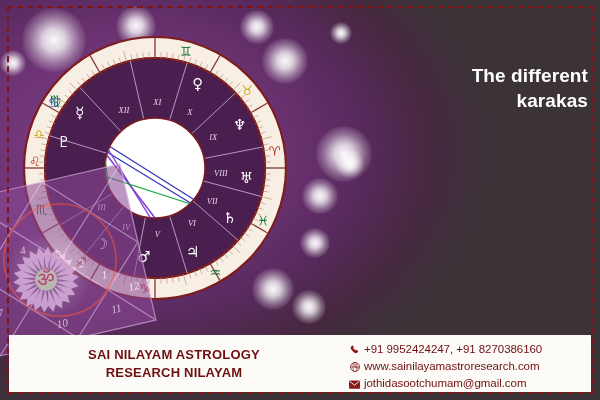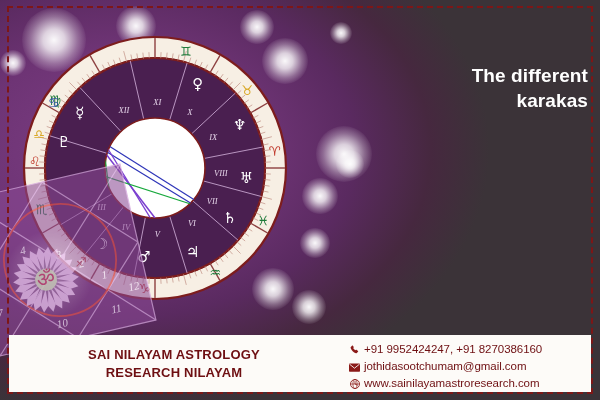--- a/index.html
+++ b/index.html
@@ -351,37 +351,37 @@
         <span class="ci">
           <svg width="10" height="10" viewBox="0 0 16 16">
               <path fill="currentColor" d="M3.2 1.2 1.3 3.1c-.4.4-.5 1-.3 1.5 1.5 3.9 4.5 6.9 8.4 8.4.5.2 1.1.1 1.5-.3l1.9-1.9c.4-.4.4-1 0-1.4l-2-1.6c-.3-.3-.8-.3-1.2-.1l-1.2.6c-1.3-.8-2.4-1.9-3.2-3.2l.6-1.2c.2-.4.2-.9-.1-1.2L4.6 1.2c-.4-.4-1-.4-1.4 0z"></path>
             </svg>
         </span>
         <span class="ctxt">+91 9952424247, +91 8270386160</span>
       </div>
 
       <div class="crow">
         <span class="ci">
-          <svg width="11" height="9" viewBox="0 0 16 12">
-              <rect x="0" y="0" width="16" height="12" rx="1" fill="currentColor"></rect>
-              <path d="M0.6 1 8 7 15.4 1" stroke="#fdfbf8" stroke-width="1.3" fill="none"></path>
-            </svg>
-        </span>
-        <span class="ctxt">jothidasootchumam@gmail.com</span>
-      </div>
-
-      <div class="crow">
-        <span class="ci">
           <svg width="10" height="10" viewBox="0 0 16 16">
               <circle cx="8" cy="8" r="7.2" fill="none" stroke="currentColor" stroke-width="1.4"></circle>
               <ellipse cx="8" cy="8" rx="3.3" ry="7.2" fill="none" stroke="currentColor" stroke-width="1.1"></ellipse>
               <line x1="1" y1="8" x2="15" y2="8" stroke="currentColor" stroke-width="1.1"></line>
               <path d="M8 8 L8 3 M8 8 L12 10" stroke="currentColor" stroke-width="1.3"></path>
             </svg>
         </span>
         <span class="ctxt">www.sainilayamastroresearch.com</span>
       </div>
 
+      <div class="crow">
+        <span class="ci">
+          <svg width="11" height="9" viewBox="0 0 16 12">
+              <rect x="0" y="0" width="16" height="12" rx="1" fill="currentColor"></rect>
+              <path d="M0.6 1 8 7 15.4 1" stroke="#fdfbf8" stroke-width="1.3" fill="none"></path>
+            </svg>
+        </span>
+        <span class="ctxt">jothidasootchumam@gmail.com</span>
+      </div>
+
     </div>
   </div>
 
   <div class="border-dash"></div>
 </div>
 
 </body></html>

